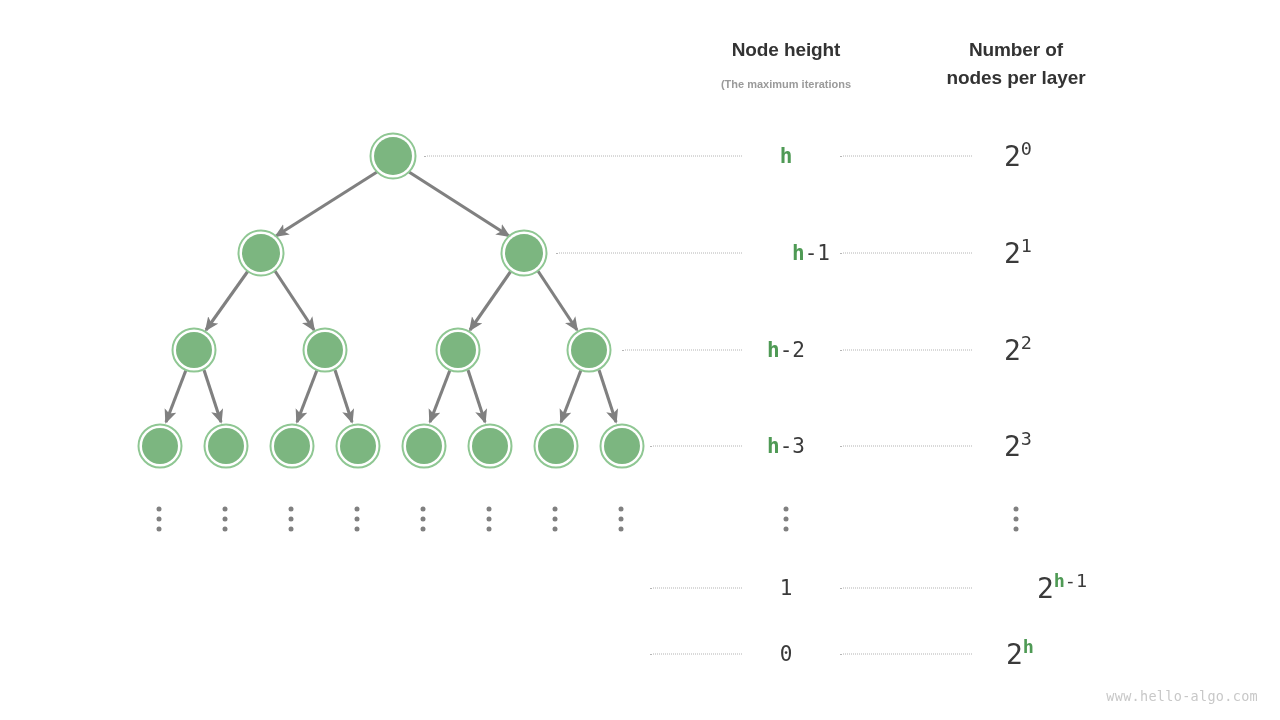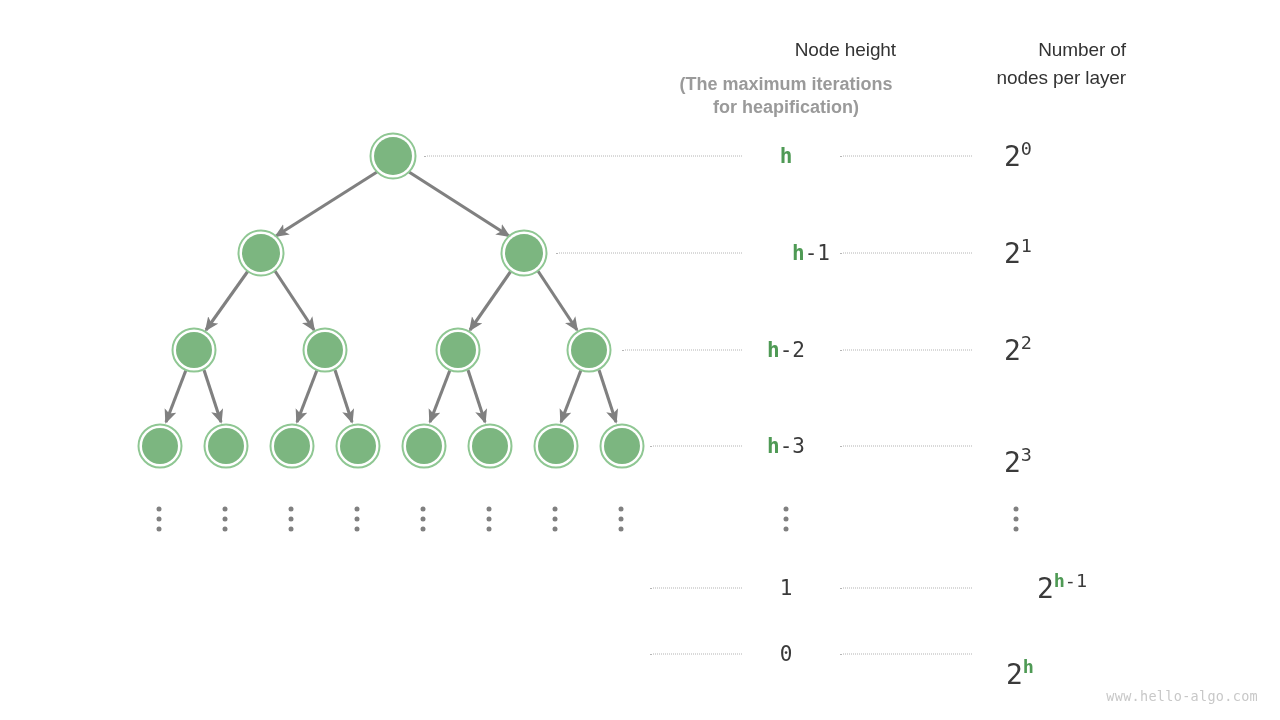--- a/index.html
+++ b/index.html
@@ -27,33 +27,33 @@
   #tree-svg {
     position: absolute;
     left: 0; top: 0;
     width: 1280px;
     height: 720px;
   }
 
   
   .col-header {
     position: absolute;
-    text-align: right;
+    text-align: center;
     color: #333333;
-    font-weight: normal;
+    font-weight: bold;
     font-size: 19px;
     line-height: 25px;
     letter-spacing: -0.1px;
   }
   .col-sub {
     position: absolute;
     text-align: center;
     color: #9a9a9a;
     font-weight: bold;
-    font-size: 18px;
+    font-size: 11px;
     line-height: 23px;
   }
 
   
   .cell {
     position: absolute;
     text-align: center;
     transform: translate(-50%, -50%);
     white-space: nowrap;
     font-family: "DejaVu Sans Mono", "Liberation Mono", monospace;
@@ -221,21 +221,20 @@
       </g>
       <g>
         <circle cx="622" cy="446" r="21.5" fill="none" stroke="#8fc793" stroke-width="2"></circle>
         <circle cx="622" cy="446" r="18" fill="#7cb680"></circle>
       </g>
     </g>
   </svg>
 
   <div class="col-header" style="left:676px; top:37px; width:220px;">Node height</div>
   <div class="col-sub" style="left:656px; top:73px; width:260px;">(The maximum iterations</div>
-  <div class="col-sub" style="left:656px; top:96px; width:260px;">for heapification)</div>
 
   <div class="col-header" style="left:906px; top:37px; width:220px;">Number of</div>
   <div class="col-header" style="left:906px; top:65px; width:220px;">nodes per layer</div>
 
   <div class="leader" style="left:424px; top:156px; width:318px;"></div>
   <div class="cell height-cell" style="left:786px; top:156px;"><span class="gr">h</span></div>
   <div class="leader" style="left:840px; top:156px; width:132px;"></div>
   <div class="cell count-cell" style="left:1018px; top:156px;"><span class="dk">2</span><span class="sup dk">0</span></div>
 
   <div class="leader" style="left:556px; top:253px; width:186px;"></div>
@@ -244,21 +243,21 @@
   <div class="cell count-cell" style="left:1018px; top:253px;"><span class="dk">2</span><span class="sup dk">1</span></div>
 
   <div class="leader" style="left:622px; top:350px; width:120px;"></div>
   <div class="cell height-cell" style="left:786px; top:350px;"><span class="gr">h</span><span class="dk">-2</span></div>
   <div class="leader" style="left:840px; top:350px; width:132px;"></div>
   <div class="cell count-cell" style="left:1018px; top:350px;text-align:center;"><span class="dk">2</span><span class="sup dk">2</span></div>
 
   <div class="leader" style="left:650px; top:446px; width:92px;"></div>
   <div class="cell height-cell" style="left:786px; top:446px;text-align:center;"><span class="gr">h</span><span class="dk">-3</span></div>
   <div class="leader" style="left:840px; top:446px; width:132px;"></div>
-  <div class="cell count-cell" style="left:1018px; top:446px;margin-top:16px;"><span class="dk">2</span><span class="sup dk">3</span></div>
+  <div class="cell count-cell" style="left:1018px; top:446px;"><span class="dk">2</span><span class="sup dk">3</span></div>
 
   <div class="vdots" style="left:159px; top:519px;">
       <i></i>
       <i></i>
       <i></i>
     </div>
   <div class="vdots" style="left:225px; top:519px;">
       <i></i>
       <i></i>
       <i></i>
@@ -305,17 +304,17 @@
     </div>
 
   <div class="leader" style="left:650px; top:588px; width:92px;"></div>
   <div class="cell height-cell" style="left:786px; top:588px;"><span class="dk">1</span></div>
   <div class="leader" style="left:840px; top:588px; width:132px;"></div>
   <div class="cell count-cell" style="left:1030px; top:588px;margin-left:32px;"><span class="dk">2</span><span class="sup"><span class="gr">h</span><span class="dk">-1</span></span></div>
 
   <div class="leader" style="left:650px; top:654px; width:92px;"></div>
   <div class="cell height-cell" style="left:786px; top:654px;"><span class="dk">0</span></div>
   <div class="leader" style="left:840px; top:654px; width:132px;"></div>
-  <div class="cell count-cell" style="left:1020px; top:654px;margin-top:20px;"><span class="dk">2</span><span class="sup gr">h</span></div>
+  <div class="cell count-cell" style="left:1020px; top:654px;"><span class="dk">2</span><span class="sup gr">h</span></div>
 
   <div id="watermark">www.hello-algo.com</div>
 
 </div>
 
 </body></html>

